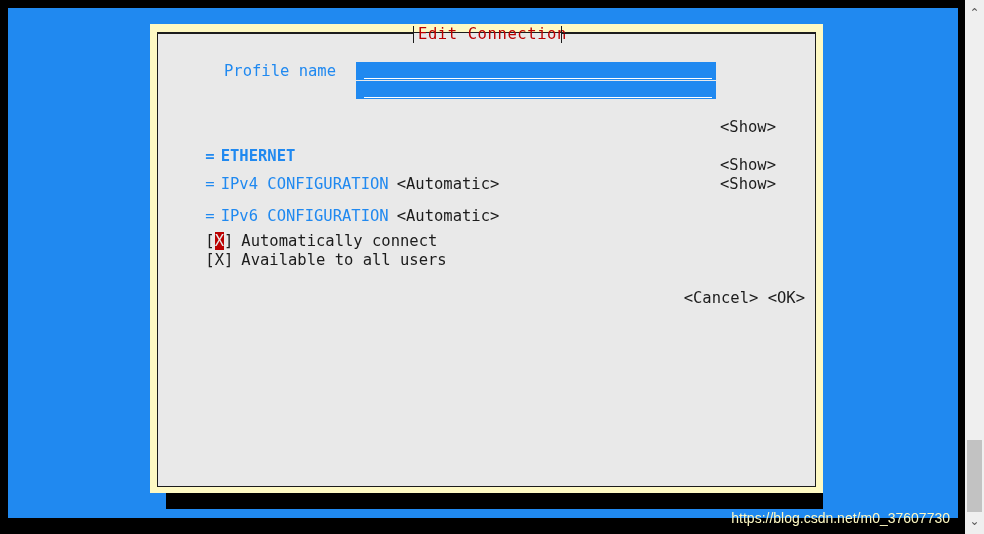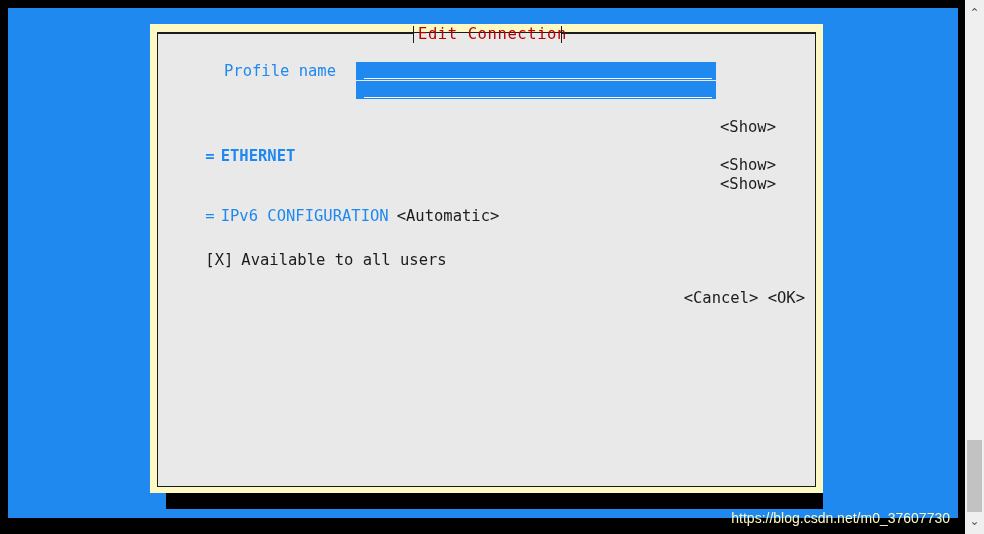--- a/index.html
+++ b/index.html
@@ -240,27 +240,33 @@
   <div class="field-box" style="left:206px; top:57px; width:360px;">
     <span class="field-underline" style="left:8px; width:348px;"></span>
     
   </div>
 
   <div class="section-row" style="left:18px; top:104px;font-weight:bold;">
     <span class="eq">=</span><span class="section-name">ETHERNET</span>
   </div>
   <div class="show-btn" style="left:570px; top:94px;">&lt;Show&gt;</div>
 
+  <div class="section-row" style="left:18px; top:132px;">
+    <span class="eq">=</span><span class="section-name">IPv4 CONFIGURATION</span><span class="section-value" style="margin-left:8px;">&lt;Automatic&gt;</span>
+  </div>
   <div class="show-btn" style="left:570px; top:132px;">&lt;Show&gt;</div>
 
   <div class="section-row" style="left:18px; top:164px;">
     <span class="eq">=</span><span class="section-name">IPv6 CONFIGURATION</span><span class="section-value" style="margin-left:8px;">&lt;Automatic&gt;</span>
   </div>
   <div class="show-btn" style="left:570px; top:151px;">&lt;Show&gt;</div>
 
+  <div class="check-row" style="left:18px; top:189px;">
+    <span>[</span><span class="mark-sel">X</span><span>]</span><span style="margin-left:8px;">Automatically connect</span>
+  </div>
 
   <div class="check-row" style="left:18px; top:208px;">
     <span>[</span><span>X</span><span>]</span><span style="margin-left:8px;">Available to all users</span>
   </div>
 
   <div id="action-row">
     <span>&lt;Cancel&gt;</span><span> </span><span>&lt;OK&gt;</span>
   </div>
 
 </div>

